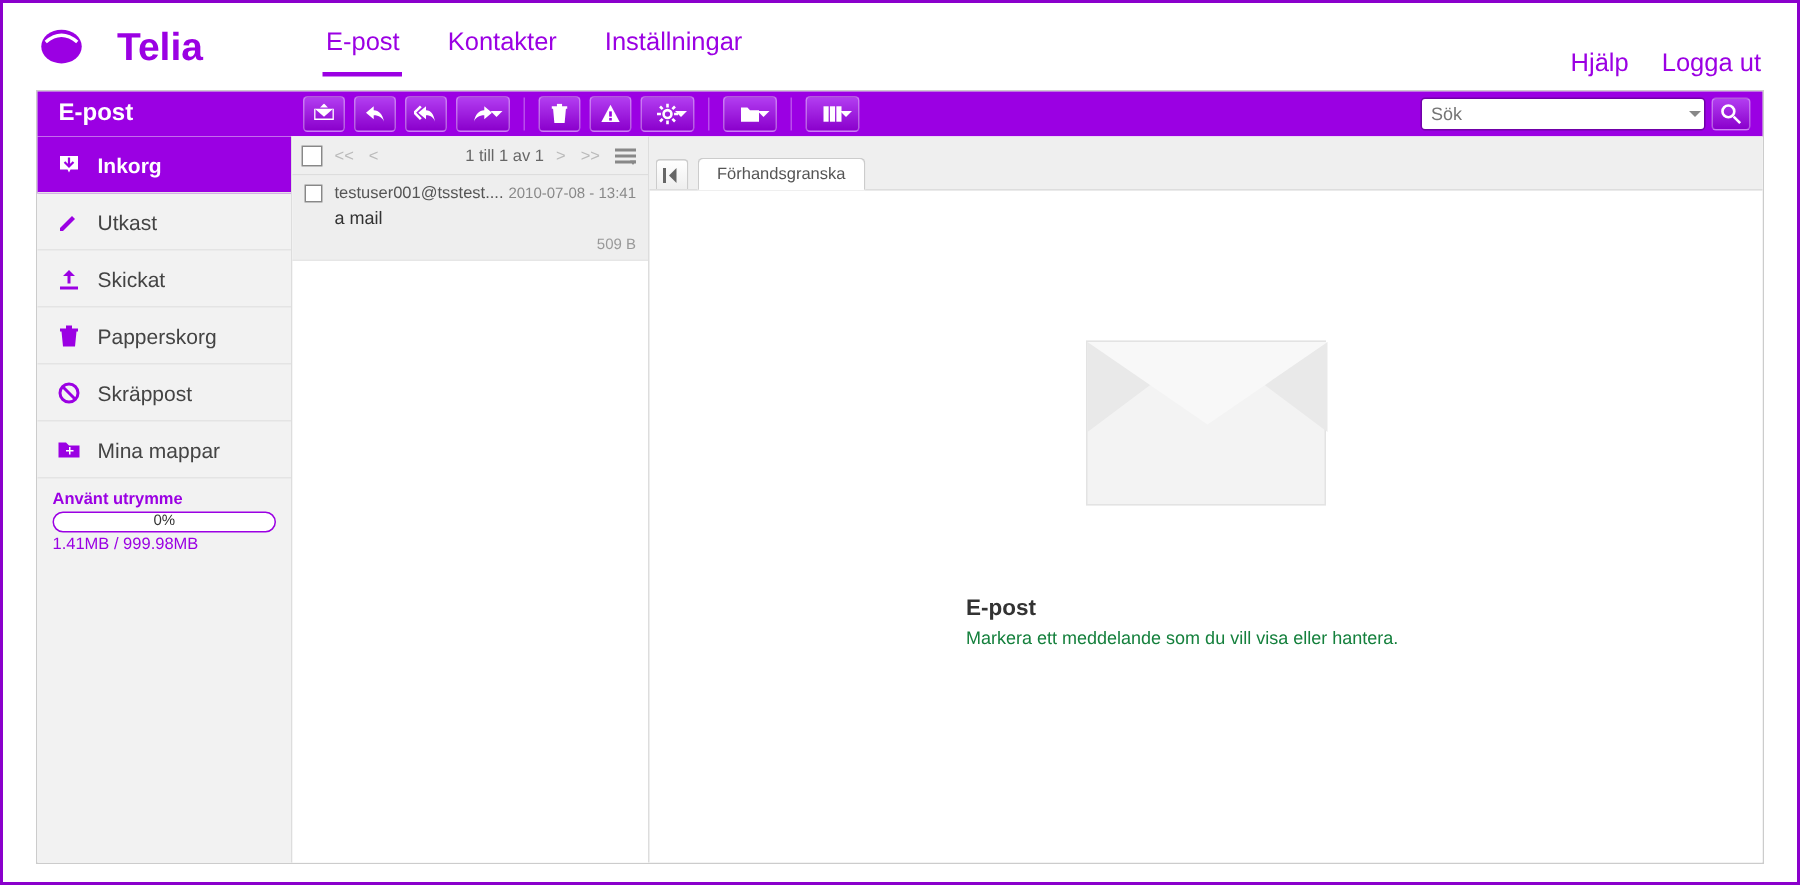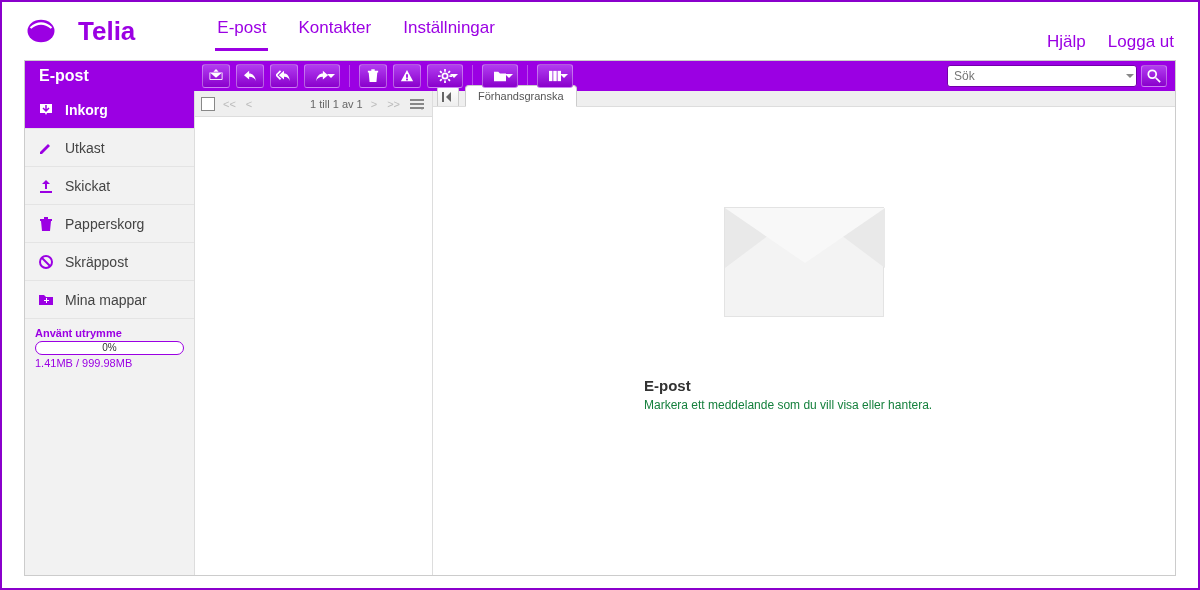--- a/index.html
+++ b/index.html
@@ -56,21 +56,21 @@
   .msg { border-bottom:1px solid #e6e6e6; padding:6px 8px 4px 8px; background:#eee; cursor:pointer; }
   .msg .row1 { display:flex; align-items:center; font-size:11px; color:#777; }
   .msg .row1 .chk { width:12px; height:12px; border:1px solid #888; background:#fff; margin-right:8px; display:inline-block; }
   .msg .row1 .from { flex:0 0 auto; color:#555; }
   .msg .row1 .date { margin-left:auto; color:#888; font-size:10px; }
   .msg .row2 { font-size:12px; color:#333; padding:3px 0 0 20px; }
   .msg .row3 { text-align:right; font-size:10px; color:#999; padding-top:6px; }
 
   
   .preview { flex:1; display:flex; flex-direction:column; }
-  .preview .tabs { height:16px; background:#efefef; border-bottom:1px solid #ddd; display:flex; align-items:flex-end; padding-left:4px; gap:6px;}
+  .preview .tabs { height:36px; background:#efefef; border-bottom:1px solid #ddd; display:flex; align-items:flex-end; padding-left:4px; gap:6px;}
   .preview .tabbtn { width:22px; height:20px; border:1px solid #ccc; border-bottom:none; background:linear-gradient(#fff,#eee); border-radius:3px 3px 0 0; display:flex; align-items:center; justify-content:center; cursor:pointer; font-size:11px; color:#555;}
   .preview .tab { height:22px; padding: 0 12px; border:1px solid #ccc; border-bottom:1px solid #fff; background:#fff; border-radius:4px 4px 0 0; font-size:11px; color:#555; display:flex; align-items:center; cursor:pointer; margin-bottom:-1px;}
   .preview .empty { flex:1; display:flex; flex-direction:column; align-items:center; justify-content:flex-start; padding-top:100px; }
   .envelope { width:160px; height:110px; background:#f3f3f3; border:1px solid #e3e3e3; position:relative; }
   .envelope::before { content:""; position:absolute; left:0; right:0; top:0; border-bottom:60px solid transparent; border-left:80px solid #e9e9e9; border-right:80px solid #e9e9e9; }
   .envelope::after { content:""; position:absolute; left:0; right:0; top:0; height:0; border-left:80px solid transparent; border-right:80px solid transparent; border-top:55px solid #f8f8f8; }
   .emptytext { margin-top:60px; width:320px; }
   .emptytext h3 { font-size:15px; margin-bottom:4px; }
   .emptytext p { font-size:12px; color:#15803d; }
 
@@ -254,20 +254,29 @@
         <span class="nav">&gt;&gt;</span>
         <span class="nav">
           <svg width="14" height="12" viewBox="0 0 14 12">
               <rect y="1" width="14" height="2" fill="#888"></rect>
               <rect y="5" width="14" height="2" fill="#888"></rect>
               <rect y="9" width="14" height="2" fill="#888"></rect>
               <path d="M11 9l2 3 2-3" fill="#888" transform="translate(-1,0)"></path>
             </svg>
         </span>
       </div>
+      <div class="msg">
+        <div class="row1">
+          <span class="chk"></span>
+          <span class="from">testuser001@tsstest....</span>
+          <span class="date">2010-07-08 - 13:41</span>
+        </div>
+        <div class="row2">a mail</div>
+        <div class="row3">509 B</div>
+      </div>
     </div>
 
     <div class="preview">
       <div class="tabs">
         <div class="tabbtn">
           <svg width="12" height="10" viewBox="0 0 12 10">
               <rect x="0" y="0" width="2" height="10" fill="#666"></rect>
               <path d="M9 0l-5 5 5 5z" fill="#666"></path>
             </svg>
         </div>

